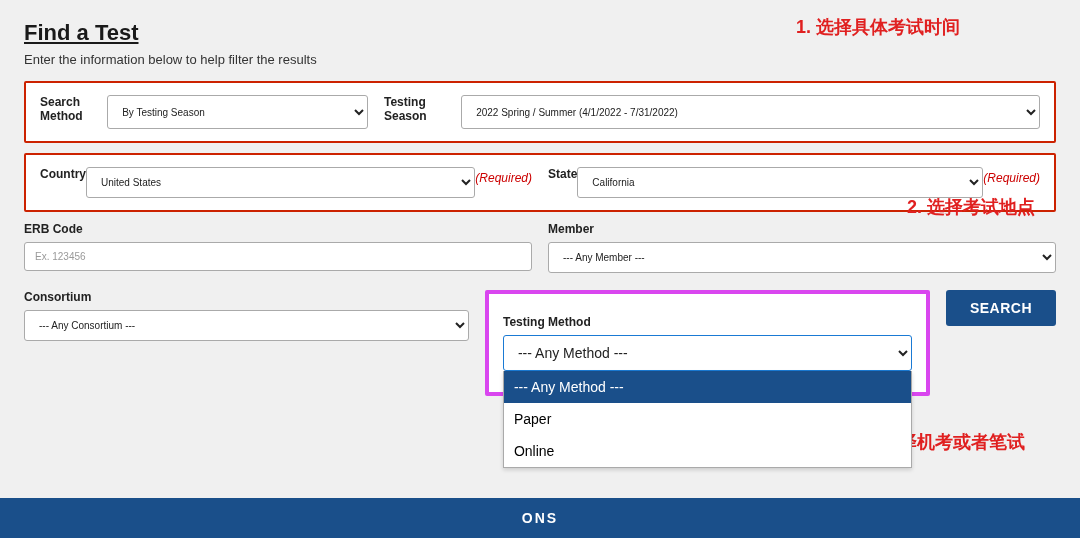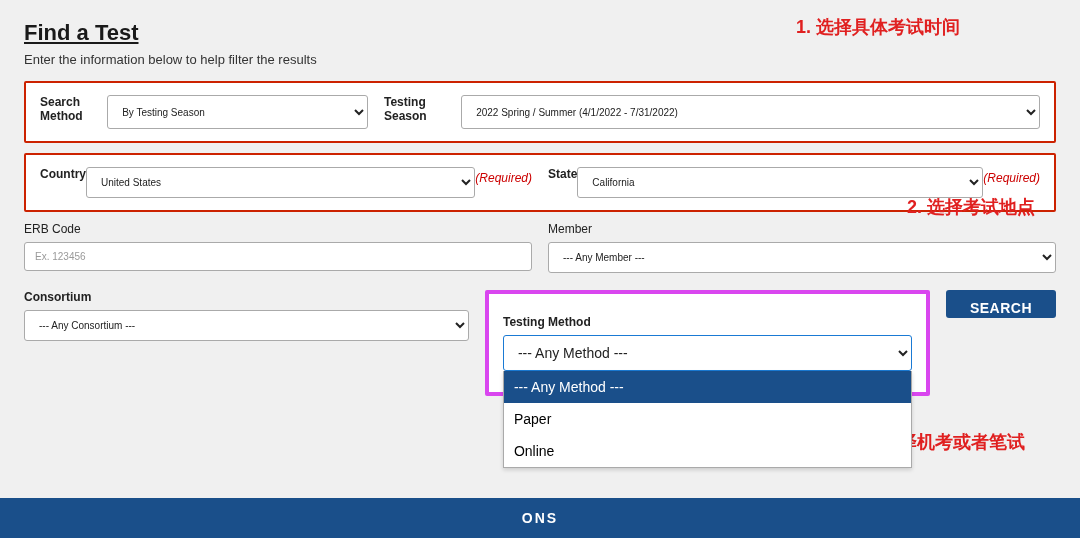--- a/index.html
+++ b/index.html
@@ -114,21 +114,21 @@
     }
 
     .plain-group {
       display: flex;
       flex-direction: column;
       flex: 1;
     }
 
     .plain-group label {
       font-size: 12px;
-      font-weight: normal;
+      font-weight: bold;
       color: #222;
       margin-bottom: 6px;
     }
 
     
     .bottom-row {
       display: flex;
       gap: 16px;
       align-items: flex-start;
       margin-top: 17px;
@@ -203,21 +203,21 @@
     .search-btn {
       background: #1a4f8a;
       color: #fff;
       border: none;
       padding: 10px 24px;
       font-size: 14px;
       font-weight: bold;
       border-radius: 3px;
       cursor: pointer;
       letter-spacing: 0.5px;
-      height: 28px;
+      height: 36px;
     }
 
     
     .footer-bar {
       position: absolute;
       bottom: 0;
       left: 0;
       right: 0;
       height: 40px;
       background: #1a4f8a;

